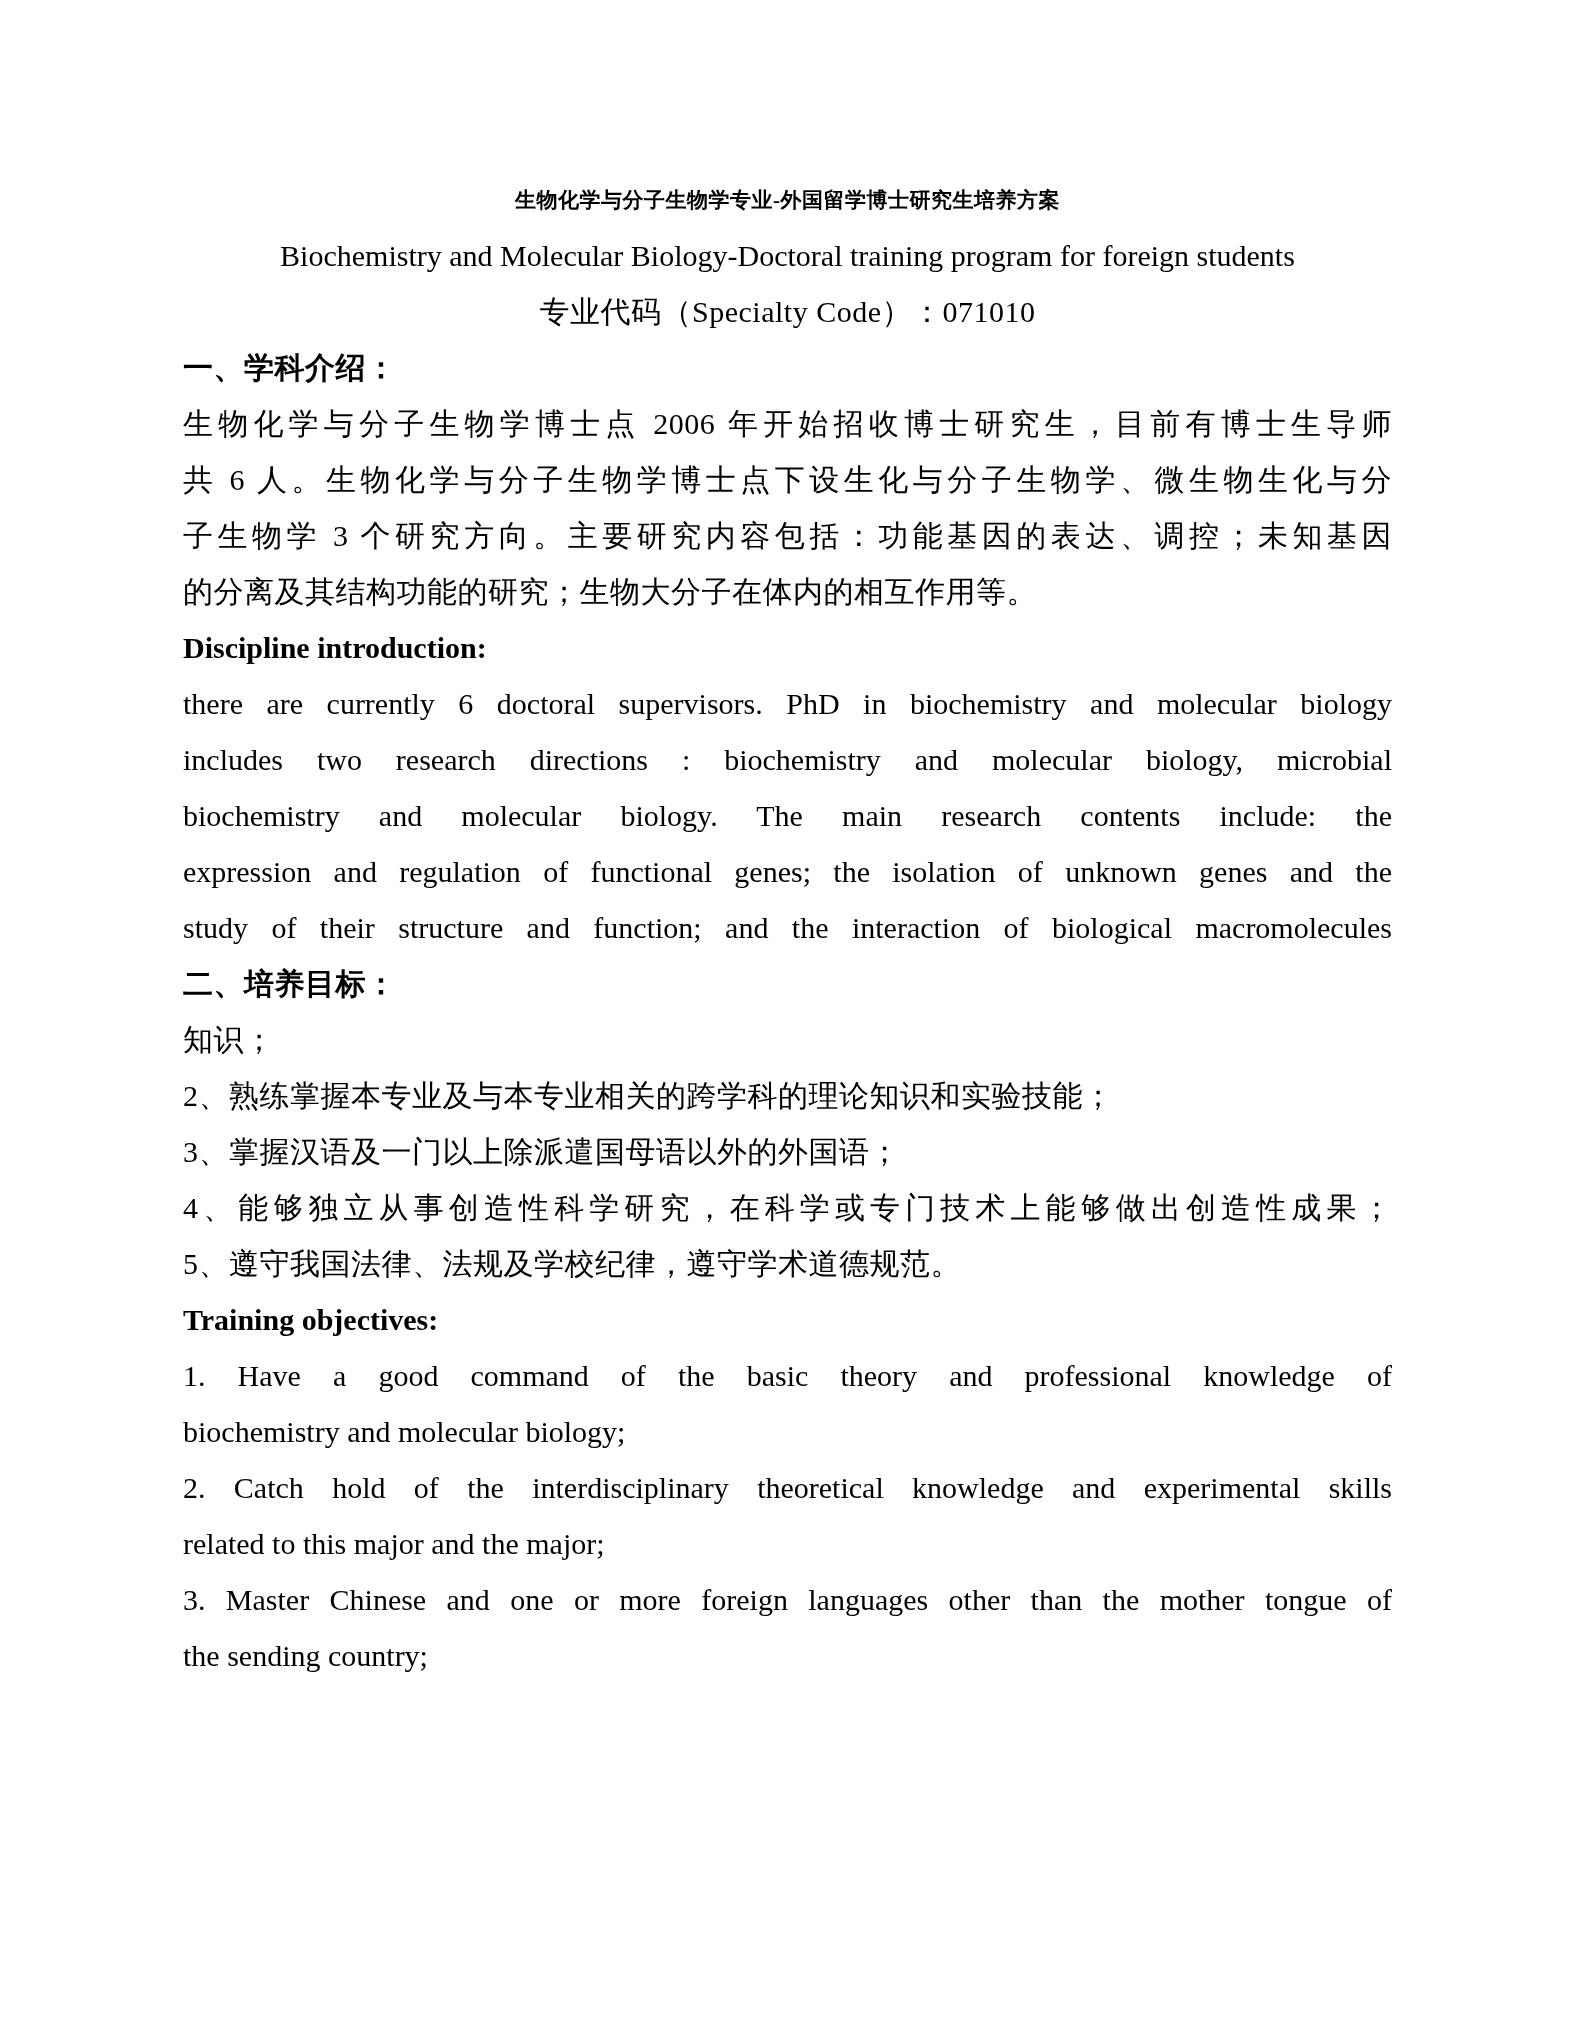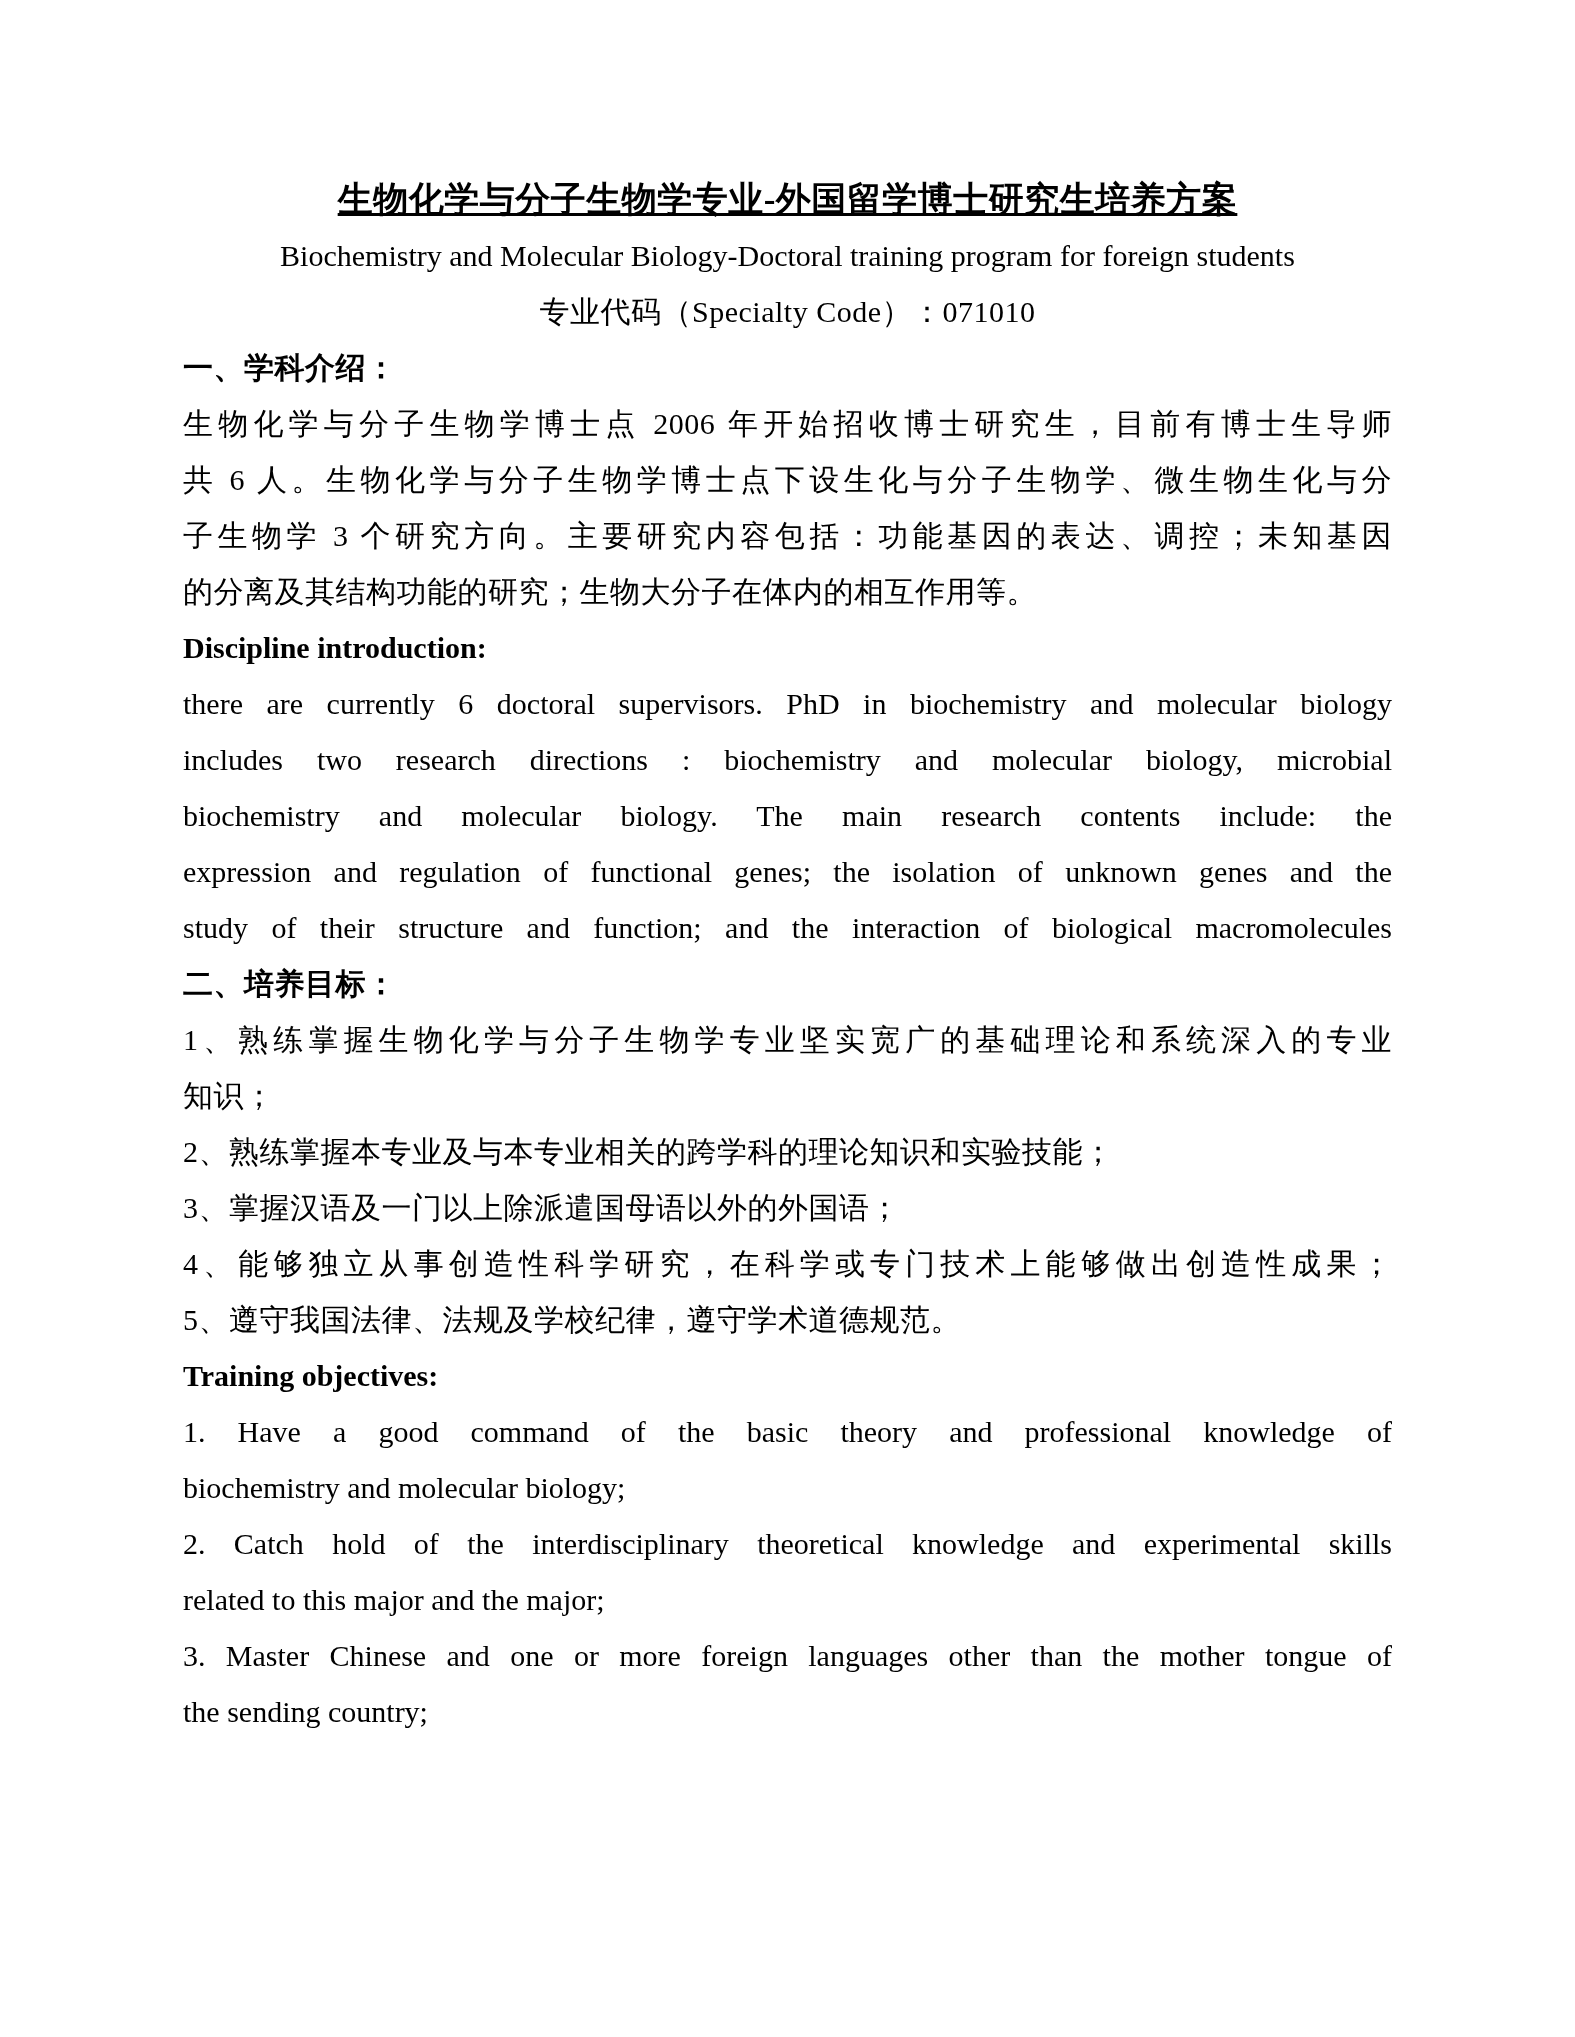--- a/index.html
+++ b/index.html
@@ -22,21 +22,21 @@
     white-space: normal;
   }
   .center { text-align: center; }
   .bold { font-weight: bold; }
   
   .just {
     text-align: justify;
     text-align-last: justify;
     -moz-text-align-last: justify;
   }
-  .title-cn { font-size: 35px; letter-spacing: 1px; text-decoration: underline; }
+  .title-cn { font-size: 21px; letter-spacing: 1px; }
   .cn { letter-spacing: 0.5px; }
 </style>
 </head>
 <body>
 
 <div class="page">
 
   <div class="line center bold title-cn cn">生物化学与分子生物学专业-外国留学博士研究生培养方案</div>
   <div class="line center">Biochemistry and Molecular Biology-Doctoral training program for foreign students</div>
   <div class="line center cn">专业代码（Specialty Code）：071010</div>
@@ -54,21 +54,20 @@
     <div class="line just">there are currently 6 doctoral supervisors. PhD in biochemistry and molecular biology</div>
     <div class="line just">includes two research directions : biochemistry and molecular biology, microbial</div>
     <div class="line just">biochemistry and molecular biology. The main research contents include: the</div>
     <div class="line just">expression and regulation of functional genes; the isolation of unknown genes and the</div>
     <div class="line just">study of their structure and function; and the interaction of biological macromolecules</div>
   </div>
 
   <div>
     <div class="line bold cn">二、培养目标：</div>
 
-    <div class="line just cn">1、熟练掌握生物化学与分子生物学专业坚实宽广的基础理论和系统深入的专业</div>
     <div class="line cn">知识；</div>
     <div class="line cn">2、熟练掌握本专业及与本专业相关的跨学科的理论知识和实验技能；</div>
     <div class="line cn">3、掌握汉语及一门以上除派遣国母语以外的外国语；</div>
     <div class="line just cn">4、能够独立从事创造性科学研究，在科学或专门技术上能够做出创造性成果；</div>
     <div class="line cn">5、遵守我国法律、法规及学校纪律，遵守学术道德规范。</div>
 
     <div class="line bold">Training objectives:</div>
 
     <div class="line just">1. Have a good command of the basic theory and professional knowledge of</div>
     <div class="line">biochemistry and molecular biology;</div>

